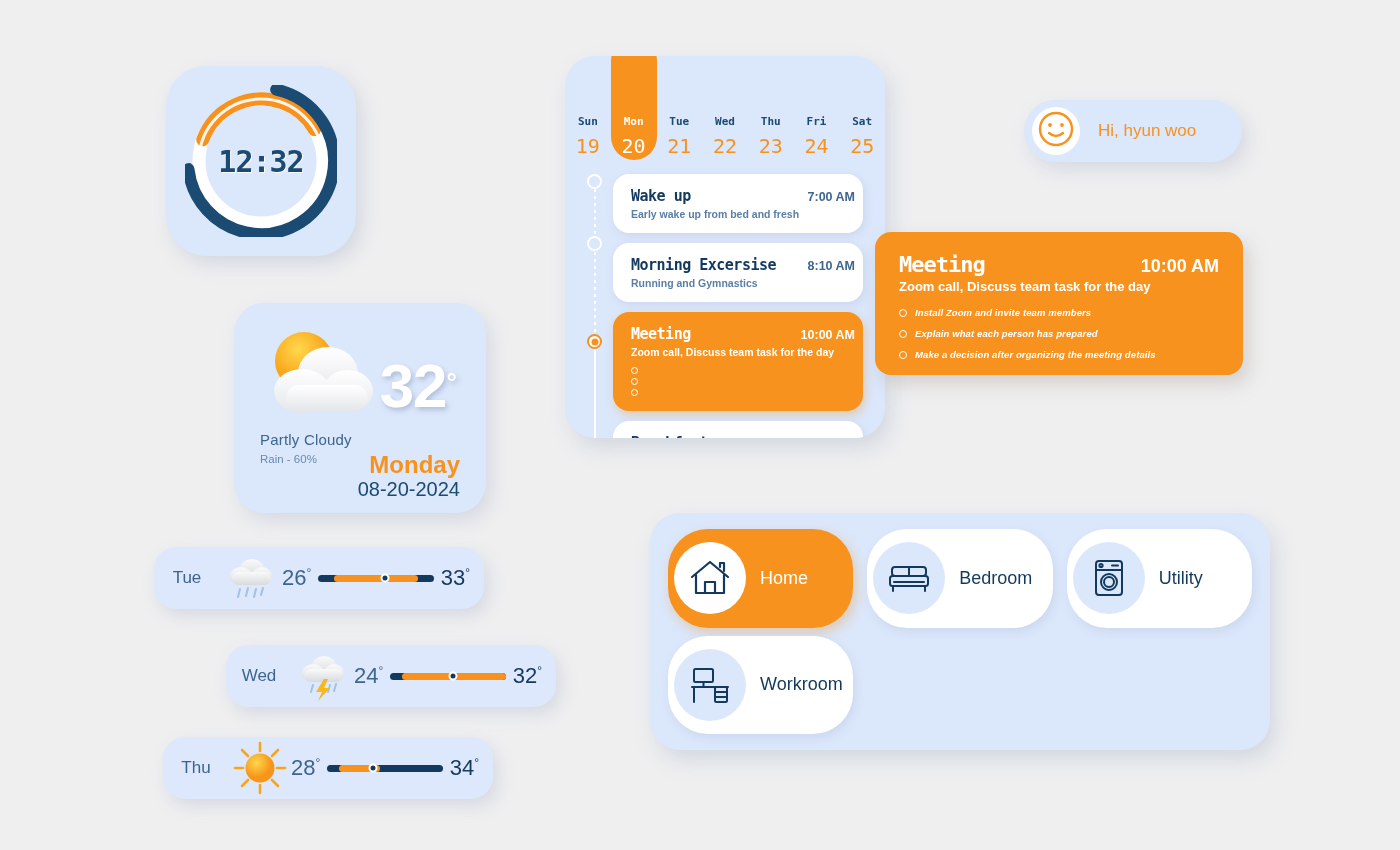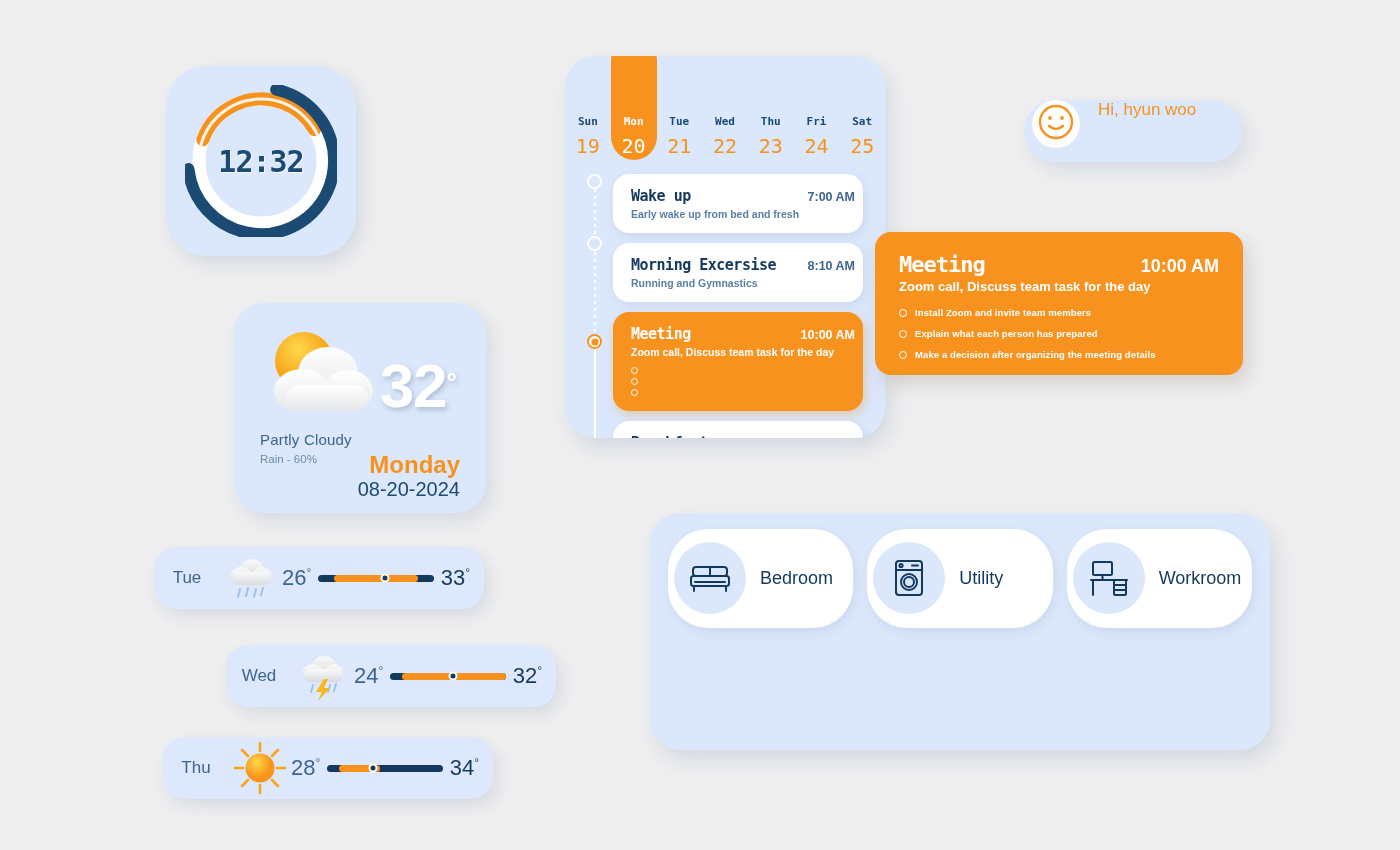--- a/index.html
+++ b/index.html
@@ -198,21 +198,21 @@
     width: 5px; height: 5px; border-radius: 50%;
     border: 1.5px solid #fff;
   }
 
   
   #greeting-pill {
     position: absolute; left: 1024px; top: 100px;
     width: 218px; height: 62px;
     background: #dbe7fb; border-radius: 34px;
     box-shadow: 6px 8px 18px rgba(150,165,190,.28);
-    display: flex; padding-left: 8px;
+    display: flex; align-items: center; padding-left: 8px;
   }
   #greeting-pill .avatar {
     width: 48px; height: 48px; border-radius: 50%;
     background: #fff; display:flex; align-items:center; justify-content:center;
     flex: none;
   }
   #greeting-pill .gtext {
     margin-left: 18px; font-size: 17px; color: #f7921e;
   }
 
@@ -224,21 +224,21 @@
     box-shadow: 6px 9px 18px rgba(170,160,150,.38);
     padding: 20px 24px;
   }
   #meeting-card .mrow { display: flex; justify-content: space-between; align-items: baseline; }
   #meeting-card .mtitle {
     font-family: "DejaVu Sans Mono", monospace;
     font-size: 22px; font-weight: bold; color: #fff; letter-spacing: -1px;
   }
   #meeting-card .mtime { font-size: 18px; font-weight: bold; color: #fff; }
   #meeting-card .mdesc { font-size: 13px; font-weight: bold; color: #fff; margin-top: 2px; }
-  #meeting-card ul { margin-top: 13px; }
+  #meeting-card ul { margin-top: 13px; font-style: italic; }
   #meeting-card ul li {
     list-style: none; position: relative; padding-left: 16px;
     font-size: 9.5px; color: #fff; margin-bottom: 10px; font-weight: bold;
     letter-spacing: .1px;
   }
   #meeting-card ul li::before {
     content:''; position: absolute; left: 0; top: 2px;
     width: 6px; height: 6px; border-radius: 50%; border: 1.5px solid #fff;
   }
 
@@ -521,20 +521,31 @@
     <div class="mdesc">Zoom call, Discuss team task for the day</div>
     <ul>
       <li>Install Zoom and invite team members</li>
       <li>Explain what each person has prepared</li>
       <li>Make a decision after organizing the meeting details</li>
     </ul>
   </div>
 
   <div id="rooms-panel">
 
+    <div class="room-tile active">
+      <div class="room-icon">
+        <svg width="46" height="46" viewBox="0 0 46 46" fill="none" stroke="#14395e" stroke-width="2.2" stroke-linecap="round" stroke-linejoin="round">
+          <path d="M5 22 L23 7 L41 22"></path>
+          <path d="M9 20 V38 H37 V20"></path>
+          <path d="M18 38 V27 H28 V38"></path>
+          <path d="M33 12 V8 H37 V16"></path>
+        </svg>
+      </div>
+      <div class="room-label">Home</div>
+    </div>
 
     <div class="room-tile">
       <div class="room-icon">
         <svg width="46" height="46" viewBox="0 0 46 46" fill="none" stroke="#14395e" stroke-width="2" stroke-linecap="round" stroke-linejoin="round">
           <rect x="6" y="12" width="34" height="9" rx="3"></rect>
           <path d="M23 12 V21"></path>
           <rect x="4" y="21" width="38" height="10" rx="2.5"></rect>
           <path d="M7 31 V36 M39 31 V36"></path>
           <path d="M8 27 H38"></path>
         </svg>

